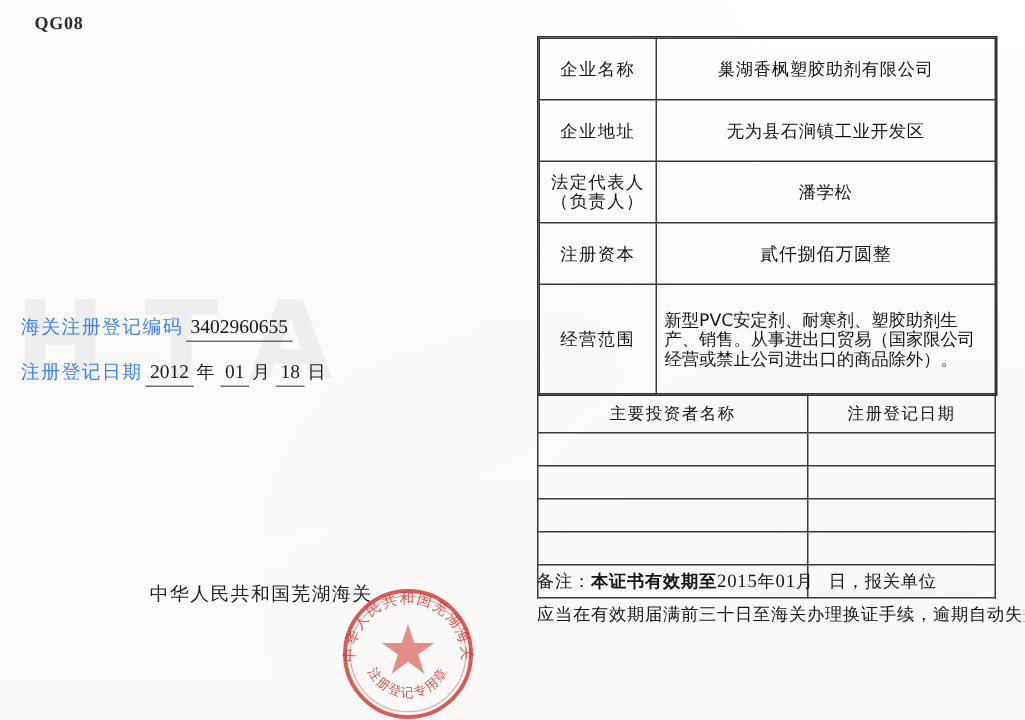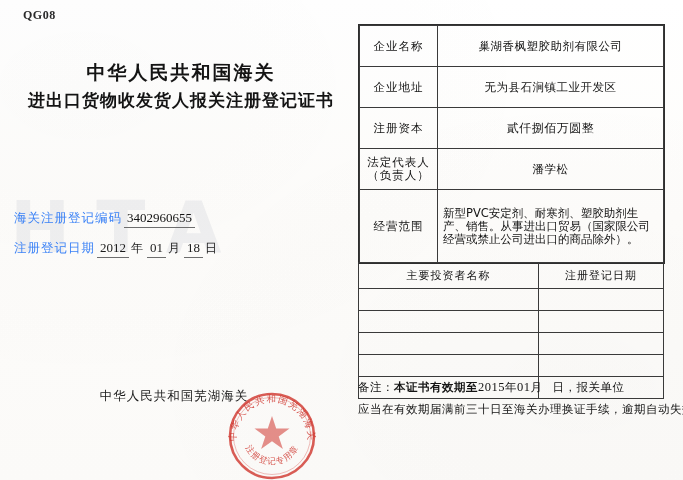--- a/index.html
+++ b/index.html
@@ -251,26 +251,20 @@
 </style>
 </head>
 <body>
 
 <div class="page">
   <div class="scan-tint"></div>
   <div class="watermark">HTA</div>
 
   <div class="doc-code">QG08</div>
 
-  <div class="left-col">
-    <div class="title-block">
-      <div class="title-line1">中华人民共和国海关</div>
-      <div class="title-line2">进出口货物收发货人报关注册登记证书</div>
-    </div>
-  </div>
 
   <div class="reg-fields">
     <div class="reg-row">
       <span class="reg-label">海关注册登记编码</span>
       <span class="reg-value reg-underline">3402960655</span>
     </div>
     <div class="reg-row">
       <span class="reg-label">注册登记日期</span>
       <span class="date-piece reg-underline">2012</span>
       <span class="date-sep">年</span>
@@ -314,29 +308,29 @@
       <tbody>
         <tr class="h2">
           <td class="lbl">企业名称</td>
           <td class="val">巢湖香枫塑胶助剂有限公司</td>
         </tr>
         <tr class="h2">
           <td class="lbl">企业地址</td>
           <td class="val">无为县石涧镇工业开发区</td>
         </tr>
         <tr class="h2">
-          <td class="lbl">注册资本</td>
-          <td class="val tight">貳仟捌佰万圆整</td>
-        </tr>
-        <tr class="h2">
           <td class="lbl lbl2">
             <div>法定代表人</div>
             <div>（负责人）</div>
           </td>
           <td class="val">潘学松</td>
+        </tr>
+        <tr class="h2">
+          <td class="lbl">注册资本</td>
+          <td class="val tight">貳仟捌佰万圆整</td>
         </tr>
         <tr class="scope-row">
           <td class="lbl">经营范围</td>
           <td class="scope">新型PVC安定剂、耐寒剂、塑胶助剂生产、销售。从事进出口贸易（国家限公司经营或禁止公司进出口的商品除外）。</td>
         </tr>
       </tbody>
     </table>
   </div>
 
   <div class="investors">

